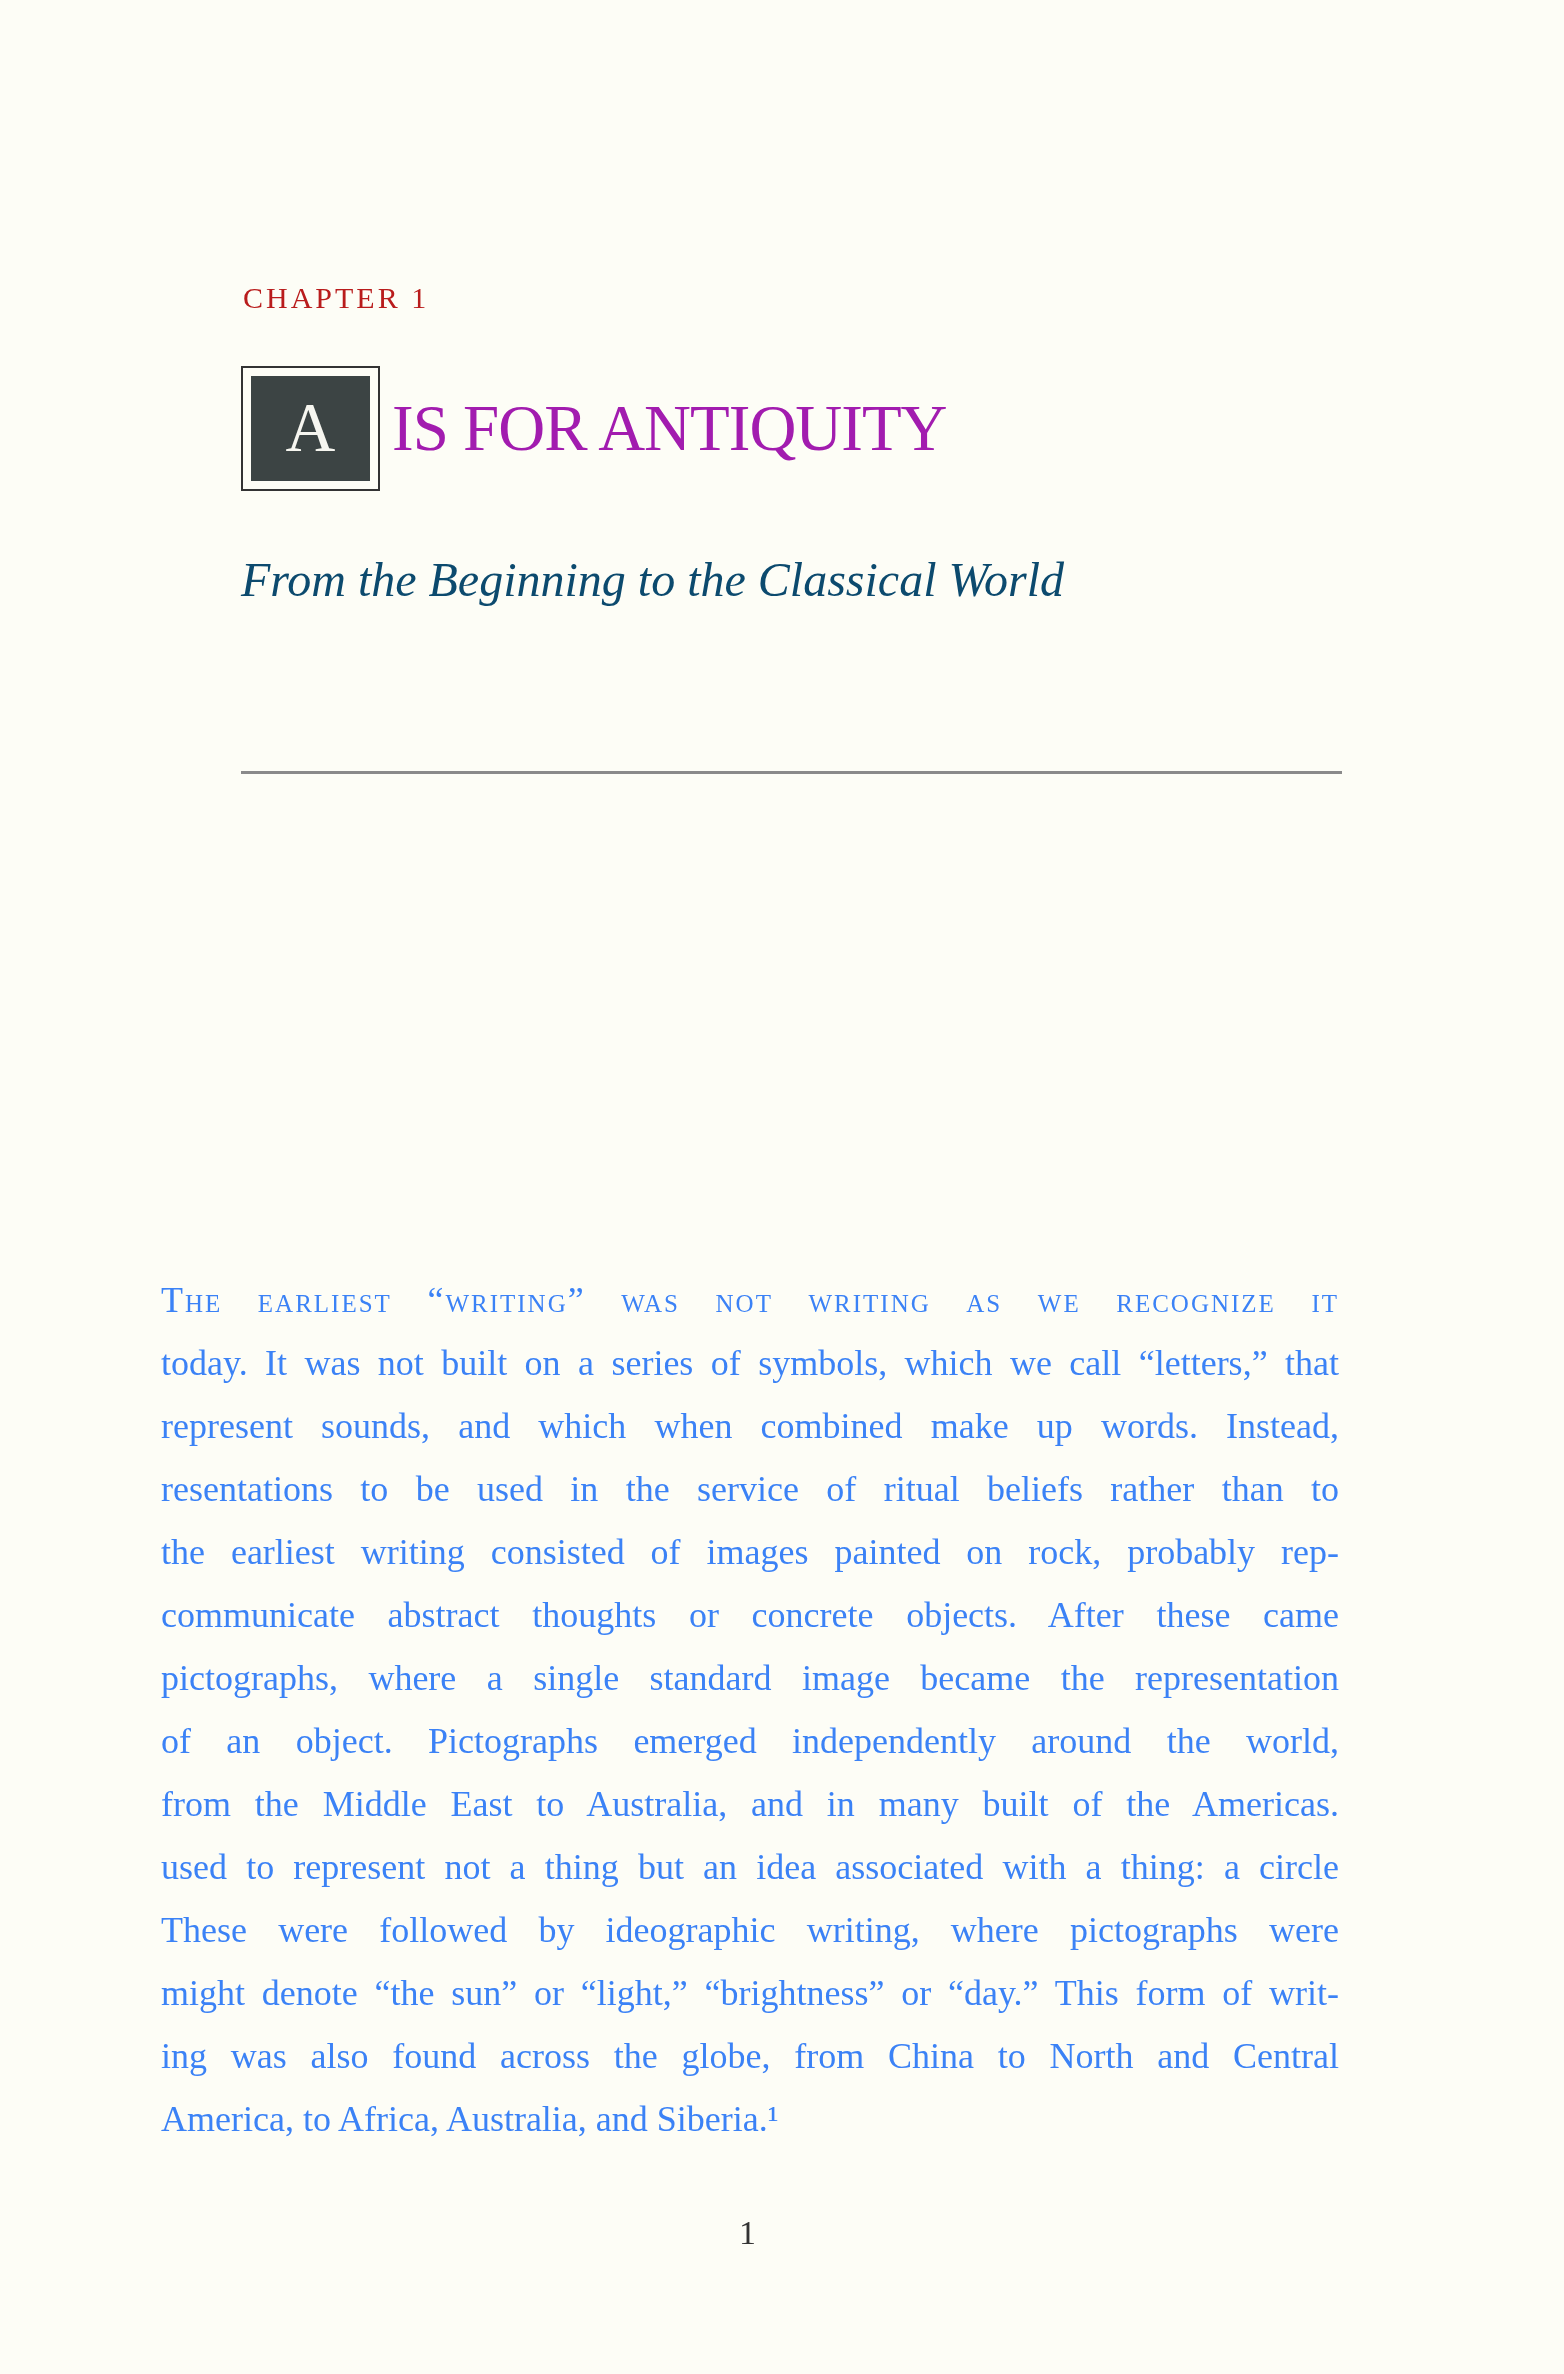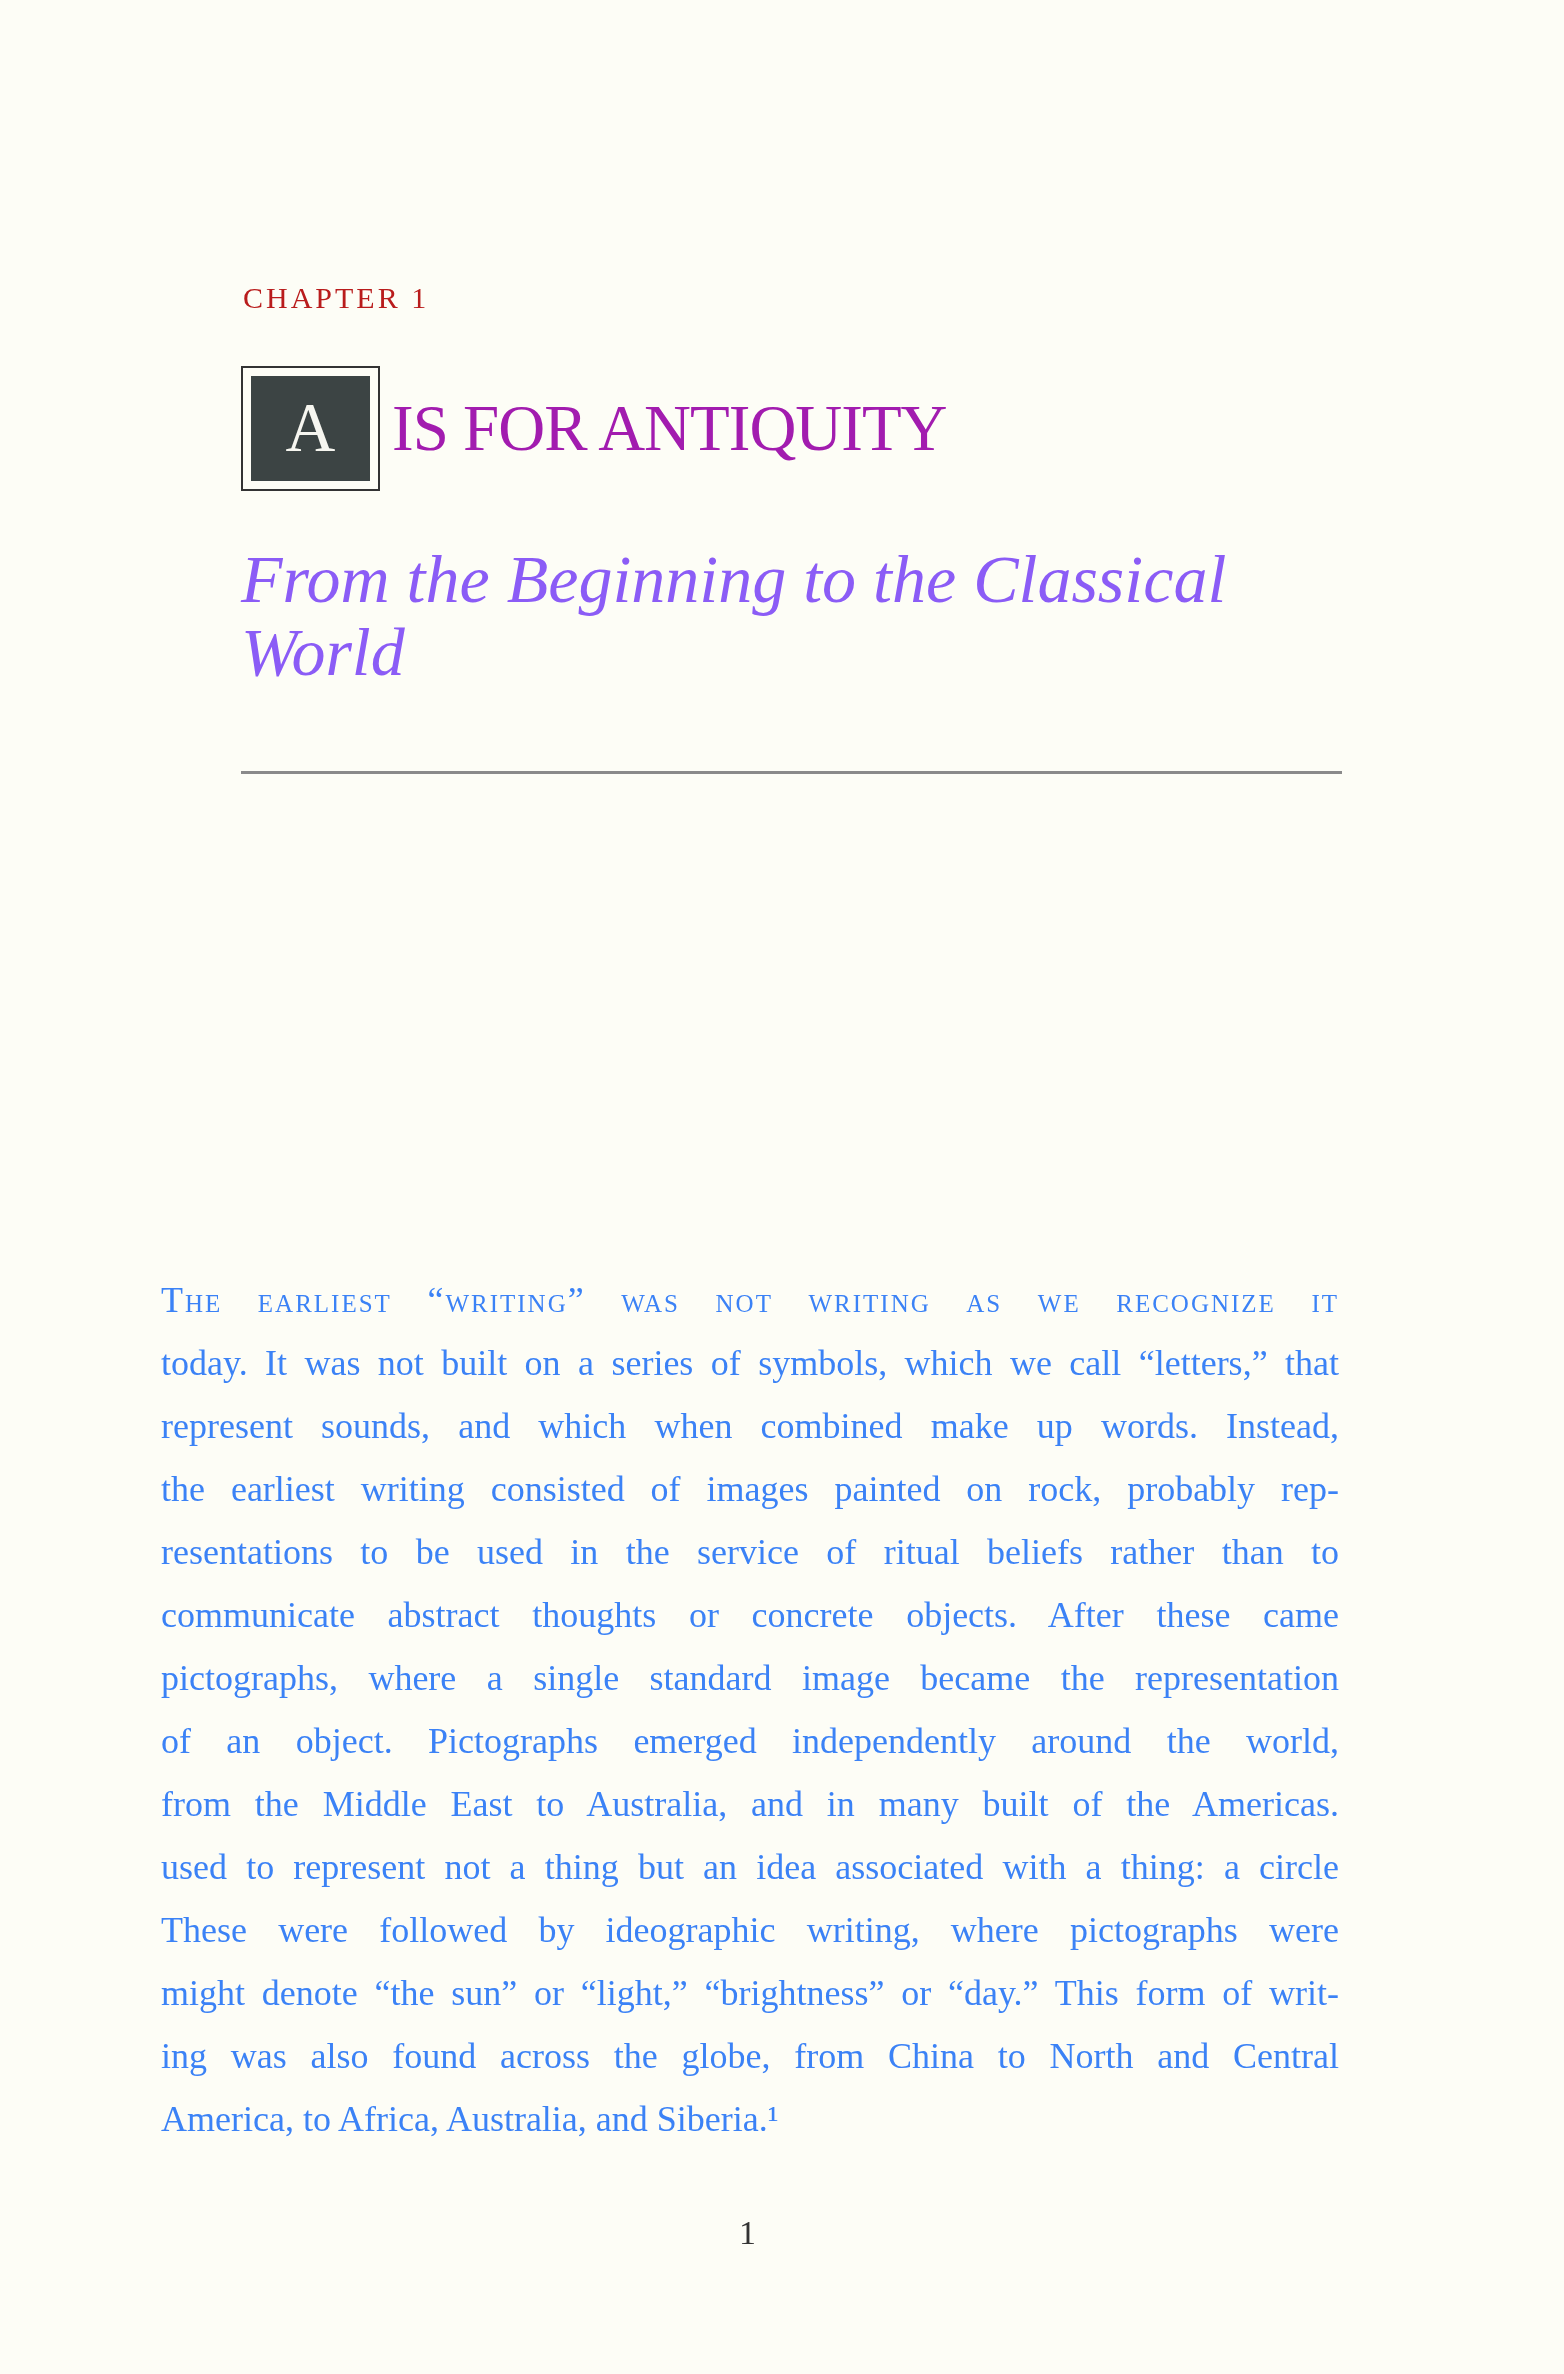--- a/index.html
+++ b/index.html
@@ -14,22 +14,22 @@
   .initial-box {
     width:139px; height:125px; border:2px solid #333; box-sizing:border-box;
     padding:8px; background:#fdfdf6;
   }
   .initial-inner {
     width:100%; height:100%; background:#3c4444; color:#f6f6f0;
     display:flex; align-items:center; justify-content:center; font-size:69px;
   }
   .title-text { margin-left:12px; font-size:65px; color:#a21caf; letter-spacing:-1px; }
   .subtitle {
-    position:absolute; left:241px; top:543px; width:1119px; font-size:68px; font-style:italic;
-    line-height:73px; color:#8b5cf6;
+    position:absolute; left:241px; top:543px; width:1119px; font-size:48px; font-style:italic;
+    line-height:73px; color:#0c4a6e;
   }
   .rule { position:absolute; left:241px; top:771px; width:1101px; height:3px; background:#8a8a8a; }
   .body-text {
     position:absolute; left:161px; top:1269px; width:1178px; font-size:36px; line-height:63px;
     text-align:justify; color:#3b82f6;
   }
   .body-text .line { display:block; text-align:justify; text-align-last:justify; white-space:nowrap; }
   .body-text .line.last { text-align-last:left; }
   .smallcaps { font-variant:small-caps; letter-spacing:2px; }
   .page-number { position:absolute; left:739px; top:2214px; font-size:34px; color:#333; }
@@ -47,22 +47,22 @@
 </div>
 
 <div class="subtitle">From the Beginning to the Classical World</div>
 
 <div class="rule"></div>
 
 <div class="body-text">
   <span class="line smallcaps">The earliest “writing” was not writing as we recognize it</span>
   <span class="line">today. It was not built on a series of symbols, which we call “letters,” that</span>
   <span class="line">represent sounds, and which when combined make up words. Instead,</span>
+  <span class="line">resentations to be used in the service of ritual beliefs rather than to</span>
   <span class="line">the earliest writing consisted of images painted on rock, probably rep-</span>
-  <span class="line">resentations to be used in the service of ritual beliefs rather than to</span>
   <span class="line">communicate abstract thoughts or concrete objects. After these came</span>
   <span class="line">pictographs, where a single standard image became the representation</span>
   <span class="line">of an object. Pictographs emerged independently around the world,</span>
   <span class="line">from the Middle East to Australia, and in many built of the Americas.</span>
   <span class="line">used to represent not a thing but an idea associated with a thing: a circle</span>
   <span class="line">These were followed by ideographic writing, where pictographs were</span>
   <span class="line">might denote “the sun” or “light,” “brightness” or “day.” This form of writ-</span>
   <span class="line">ing was also found across the globe, from China to North and Central</span>
   <span class="line last">America, to Africa, Australia, and Siberia.¹</span>
 </div>

